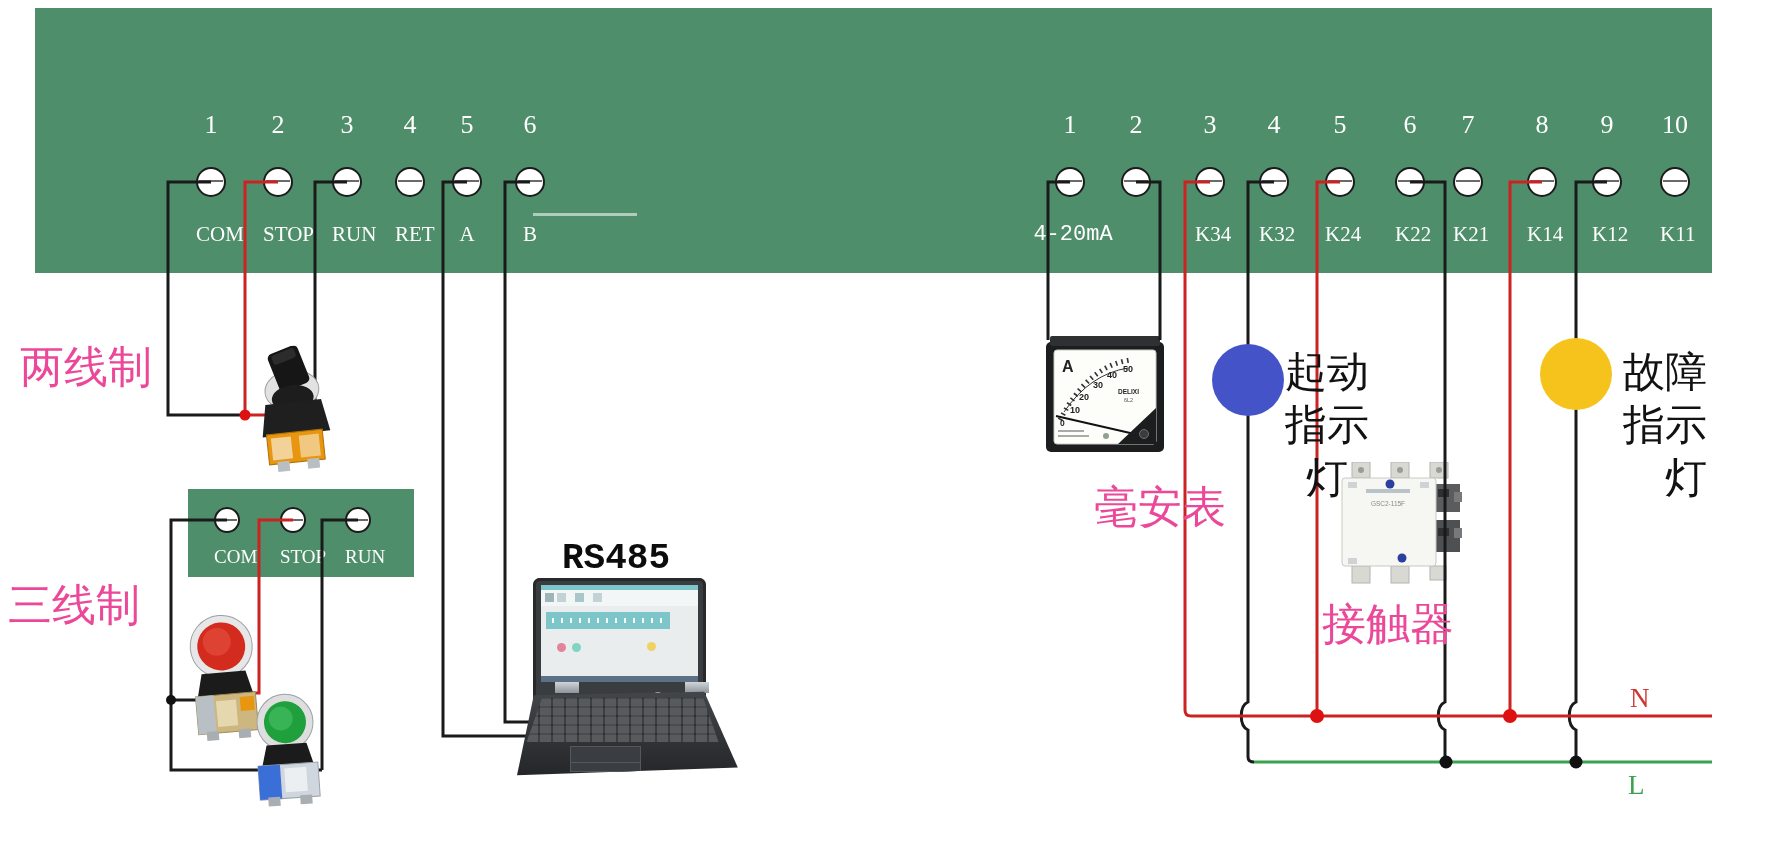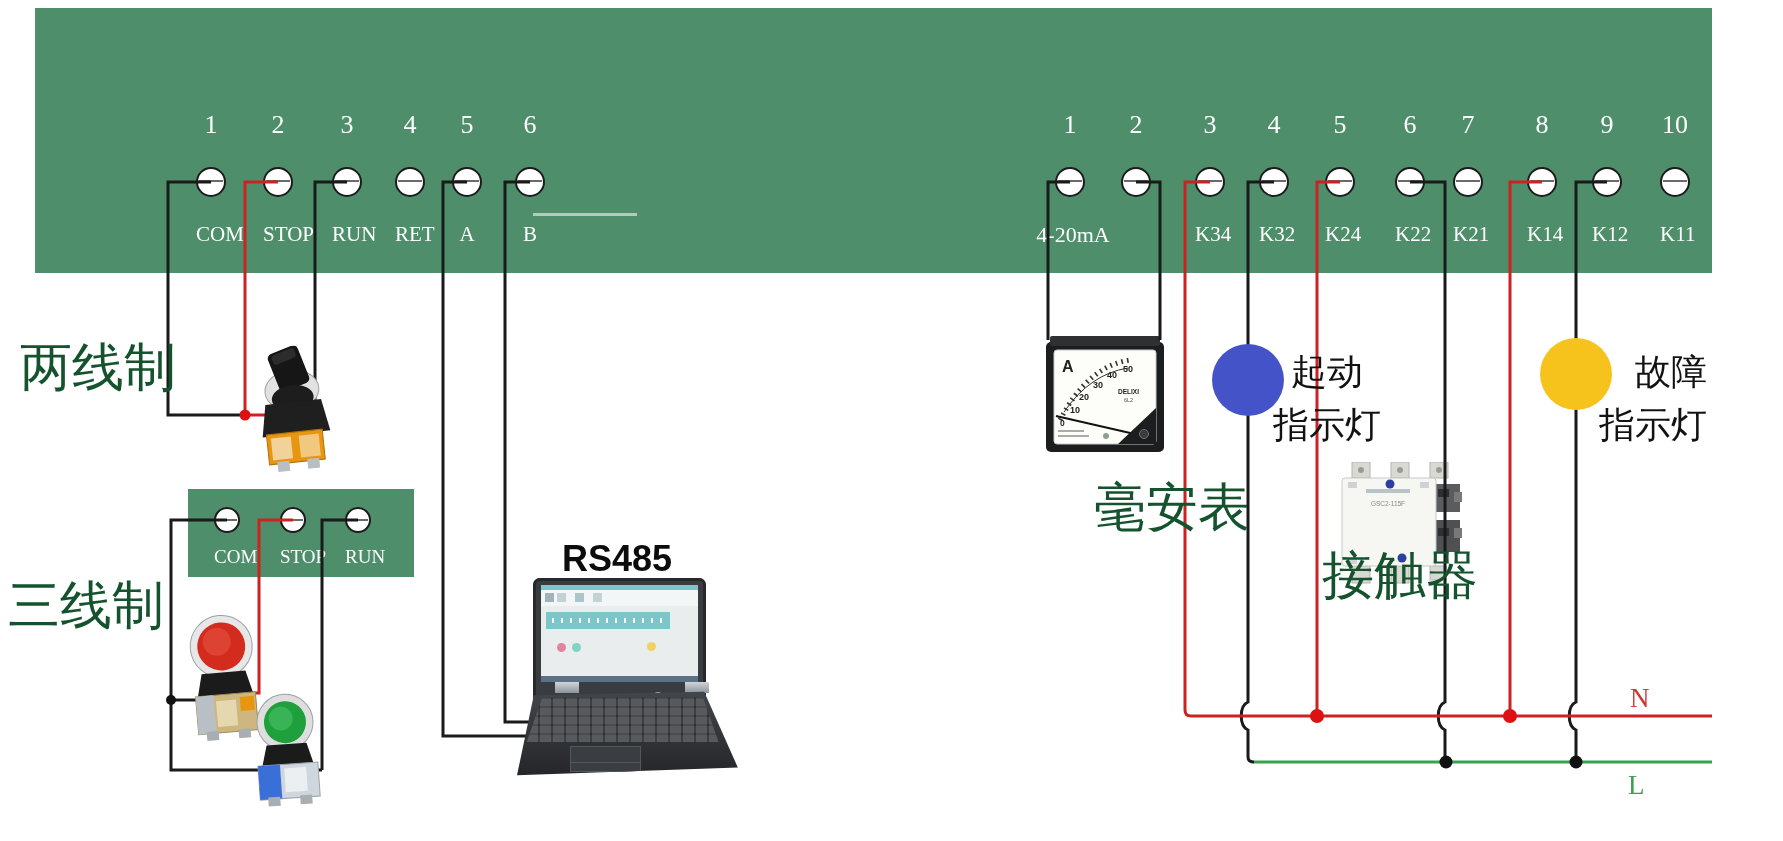--- a/index.html
+++ b/index.html
@@ -12,42 +12,42 @@
   .artifact{position:absolute;left:533px;top:213px;width:104px;height:3px;background:rgba(255,255,255,.55);z-index:2;}
 
   
   .term{position:absolute;top:112px;width:30px;text-align:center;z-index:2;}
   .tnum{color:#fff;font-size:26px;line-height:26px;}
   .tcircle{width:30px;height:30px;margin:29px auto 0;border-radius:50%;background:#fff;
            border:2px solid #1c1c1c;box-sizing:border-box;position:relative;}
   .tcircle::after{content:"";position:absolute;left:1px;right:1px;top:11px;height:2px;background:#6a6a6a;}
   .tlabel{margin-top:25px;color:#fff;font-size:21px;line-height:24px;white-space:nowrap;}
   .range-label{position:absolute;left:1023px;top:222px;width:100px;text-align:center;color:#fff;
-               font-size:22px;z-index:2;}
+               font-size:22px;z-index:2;font-family:Liberation Mono, monospace;}
 
   .sterm{position:absolute;top:18px;width:26px;text-align:center;z-index:2;}
   .scircle{width:26px;height:26px;border-radius:50%;background:#fff;border:2px solid #1c1c1c;
            box-sizing:border-box;position:relative;margin:0 auto;}
   .scircle::after{content:"";position:absolute;left:1px;right:1px;top:10px;height:2px;background:#6a6a6a;}
   .slabel{margin-top:13px;color:#fff;font-size:19px;white-space:nowrap;}
 
   
   .device{position:absolute;z-index:3;}
   .wires{position:absolute;left:0;top:0;z-index:4;pointer-events:none;}
   .overlay{position:absolute;z-index:5;}
 
   
   .lamp{border-radius:50%;width:72px;height:72px;}
   .lamp-blue{left:1212px;top:344px;background:#4453c8;}
   .lamp-yellow{left:1540px;top:338px;background:#f5c31c;}
 
   
-  .cn{color:#14532d;font-size:52px;line-height:44px;white-space:nowrap;}
-  .lamp-text{font-size:36px;line-height:53px;color:#121212;}
-  .rs485{font-family:Liberation Sans, sans-serif;font-size:36px;font-weight:600;color:#0c0c0c;}
+  .cn{color:#ec4899;font-size:44px;line-height:44px;white-space:nowrap;}
+  .lamp-text{font-size:42px;line-height:53px;color:#121212;}
+  .rs485{font-family:Liberation Mono, monospace;font-size:36px;font-weight:600;color:#0c0c0c;}
   .nl{font-size:27px;}
   .n-label{color:#cf3733;}
   .l-label{color:#3aa24e;}
 
   
   .laptop{left:500px;top:570px;width:250px;height:212px;}
   .lid{position:absolute;left:33px;top:8px;width:173px;height:122px;background:#3a3d40;
        border-radius:7px 7px 2px 2px;box-shadow:inset 0 0 0 3px #27292b;}
   .screen{position:absolute;left:8px;top:7px;width:157px;height:97px;background:#e9edee;overflow:hidden;}
   .s-title{height:5px;background:#7cc5c9;}
@@ -350,17 +350,17 @@
 
   <div class="overlay lamp-text" style="left:1270px;top:346px;width:114px;text-align:center">
     <div>起动</div>
     <div>指示灯</div>
   </div>
   <div class="overlay lamp-text" style="left:1595px;top:346px;width:112px;text-align:right">
     <div>故障</div>
     <div>指示灯</div>
   </div>
 
-  <div class="overlay cn" style="left:1322px;top:554px">接触器</div>
+  <div class="overlay cn" style="left:1322px;top:603px">接触器</div>
   <div class="overlay nl n-label" style="left:1630px;top:683px">N</div>
   <div class="overlay nl l-label" style="left:1628px;top:770px">L</div>
 
 </div>
 
 </body></html>

